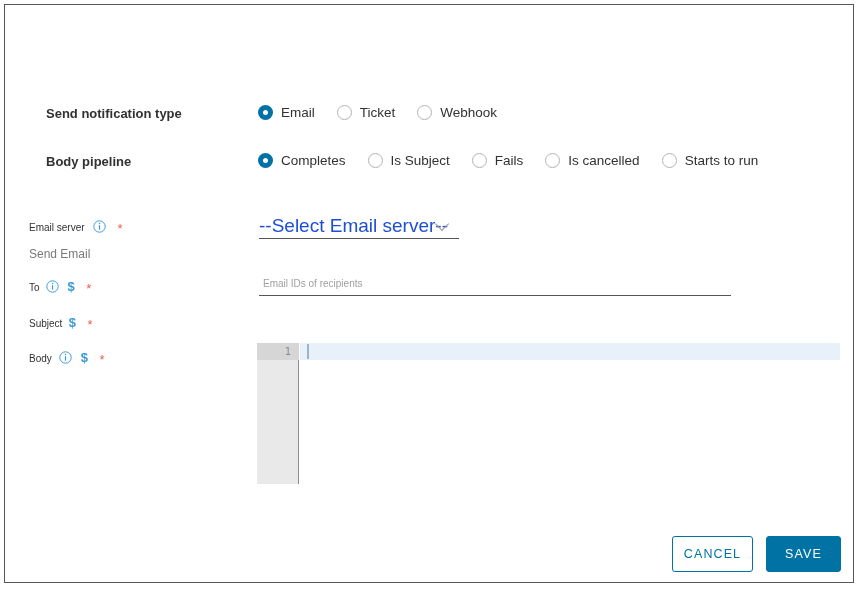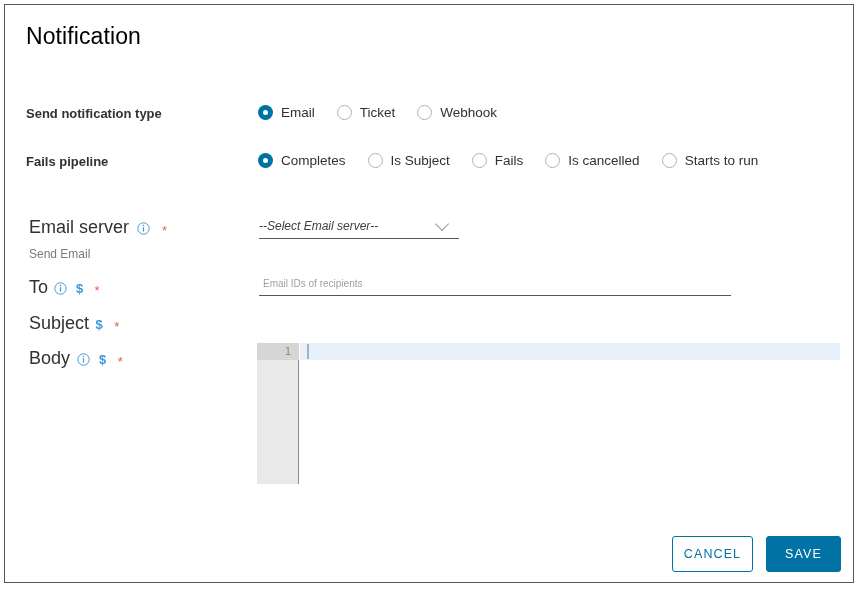--- a/index.html
+++ b/index.html
@@ -21,23 +21,24 @@
   .page-title{
     position:absolute;left:21px;top:18px;
     font-size:23px;color:#000;font-weight:400;
     letter-spacing:.1px;
   }
   
   .row{position:absolute;}
   .lbl-bold{
     font-size:13px;font-weight:bold;color:#313131;
     white-space:nowrap;
+    margin-left:20px;
   }
   .lbl-plain{
-    font-size:18px;color:#313131;white-space:nowrap;
+    font-size:10px;color:#313131;white-space:nowrap;
   }
   .lbl-grey{
     font-size:12px;color:#7a7a7a;white-space:nowrap;
   }
   .req{
     color:#e8604b;font-size:13px;margin-left:7px;
     position:relative;top:2px;
   }
   .dollar{
     color:#3b9ad9;font-size:13px;font-weight:bold;margin-left:4px;
@@ -67,21 +68,21 @@
   }
   
   .select-wrap{
     position:absolute;
     border-bottom:1px solid #565656;
     box-sizing:border-box;
     display:flex;align-items:center;
     cursor:pointer;
   }
   .select-val{
-    font-size:12px;color:#404040;white-space:nowrap;font-style:italic;
+    font-size:19px;color:#1d4ed8;white-space:nowrap;
   }
   .select-caret{
     position:absolute;right:12px;top:6px;
     width:9px;height:9px;
     border-right:1.3px solid #9a9a9a;
     border-bottom:1.3px solid #9a9a9a;
     transform:rotate(45deg);
   }
   
   .txt-input{
@@ -139,40 +140,39 @@
   .btn-primary{
     border:1px solid #0072a3;border-radius:3px;
     background:#0072a3;color:#fff;
   }
 </style>
 </head>
 <body>
 
 <div class="card">
 
-  <div class="page-title">Notification</div>
 
   <div class="row lbl-bold" style="left:21px;top:101px;">Send notification type</div>
 
   <div class="radio-group" style="left:253px;top:100px;">
     <div class="radio-item on">
       <span class="radio-dot"></span>
       <span class="radio-label">Email</span>
     </div>
     <div class="radio-item">
       <span class="radio-dot"></span>
       <span class="radio-label">Ticket</span>
     </div>
     <div class="radio-item">
       <span class="radio-dot"></span>
       <span class="radio-label">Webhook</span>
     </div>
   </div>
 
-  <div class="row lbl-bold" style="left:21px;top:149px;">Fails pipeline</div>
+  <div class="row lbl-bold" style="left:21px;top:149px;">Body pipeline</div>
 
   <div class="radio-group" style="left:253px;top:148px;">
     <div class="radio-item on">
       <span class="radio-dot"></span>
       <span class="radio-label">Completes</span>
     </div>
     <div class="radio-item">
       <span class="radio-dot"></span>
       <span class="radio-label">Is Subject</span>
     </div>

